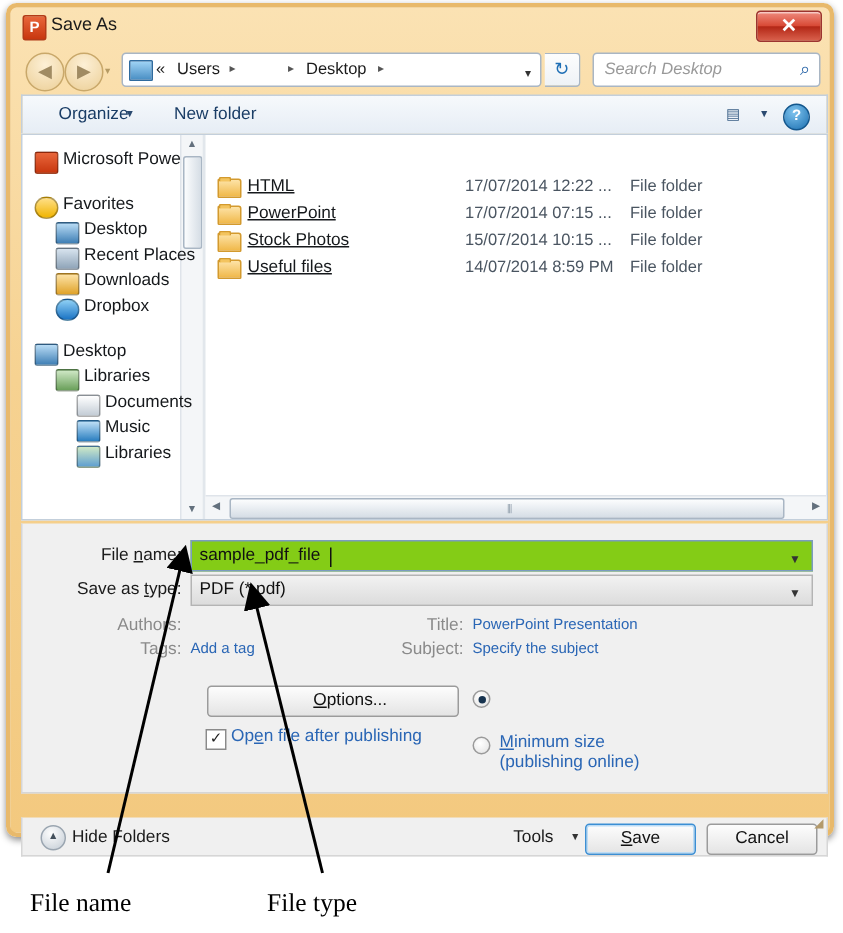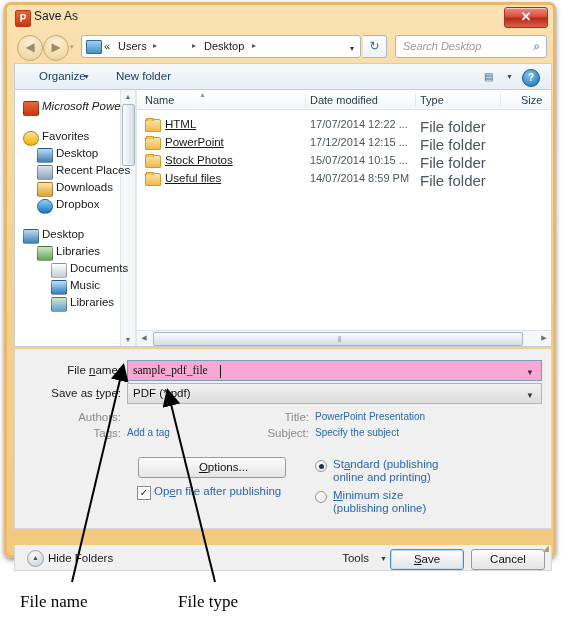--- a/index.html
+++ b/index.html
@@ -120,21 +120,21 @@
   .folder-ico{
     position:absolute;left:8px;top:3px;width:14px;height:11px;border-radius:1px 2px 1px 1px;
     background:linear-gradient(180deg,#fde3a7,#f0b849);border:1px solid #d39a2e;
   }
   .folder-ico:before{
     content:"";position:absolute;left:0;top:-2px;width:6px;height:2px;
     background:#f3c45f;border:1px solid #d39a2e;border-bottom:none;border-radius:1px 1px 0 0;
   }
   .cell-name{position:absolute;left:28px;top:2px;font-size:11.5px;color:#16191c;text-decoration:underline;}
   .cell-date{position:absolute;left:173px;top:2px;font-size:11px;color:#4a5561;}
-  .cell-type{position:absolute;left:283px;top:2px;font-size:15px;color:#4a5561;text-align:right;}
+  .cell-type{position:absolute;left:283px;top:2px;font-size:11px;color:#4a5561;text-align:right;}
   #hscroll{
     position:absolute;left:0;bottom:0;width:100%;height:15px;
     background:#f4f6f8;border-top:1px solid #dfe4ea;
   }
   #hscroll .lf,#hscroll .rt{
     position:absolute;top:0;width:14px;height:14px;font-size:7px;color:#63707d;
     text-align:center;line-height:14px;
   }
   #hscroll .lf{left:0;} #hscroll .rt{right:0;}
   #h-thumb{
@@ -146,34 +146,34 @@
   
   #form{
     position:absolute;left:7px;top:344px;width:538px;height:180px;
     background:#f0f0f0;border:1px solid #d6d6d6;border-top:none;box-sizing:border-box;
   }
   .flabel{position:absolute;font-size:11.5px;color:#1b1b1b;text-align:right;}
   .flabel-grey{position:absolute;font-size:11.5px;color:#8a8a8a;text-align:right;}
   .u{text-decoration:underline;}
   #fname-combo{
     position:absolute;left:112px;top:11px;width:415px;height:21px;
-    background:#f9a8d4;border:1px solid #7b9cc0;box-sizing:border-box;font-family:Liberation Serif, serif;
+    background:#84cc16;border:1px solid #7b9cc0;box-sizing:border-box;
   }
   #fname-value{position:absolute;left:5px;top:3px;font-size:11.5px;color:#111;}
   #fname-caret{position:absolute;top:4px;width:1px;height:13px;background:#111;}
   #ftype-combo{
     position:absolute;left:112px;top:34px;width:415px;height:21px;
     background:linear-gradient(180deg,#f2f2f2,#dcdcdc);
     border:1px solid #b4b4b4;box-sizing:border-box;
   }
   #ftype-value{position:absolute;left:5px;top:3px;font-size:11.5px;color:#111;}
   .combo-caret{position:absolute;right:7px;top:7px;font-size:8px;color:#333;}
   .meta-link{position:absolute;font-size:10px;color:#2a66b5;}
   #options-btn{
-    position:absolute;left:123px;top:108px;width:148px;height:21px;
+    position:absolute;left:123px;top:108px;width:168px;height:21px;
     background:linear-gradient(180deg,#fdfdfd,#e4e4e4);
     border:1px solid #9b9b9b;border-radius:3px;box-sizing:border-box;
     font-size:11.5px;color:#111;line-height:19px;text-align:center;padding-left:23px;
   }
   #openfile-chk{
     position:absolute;left:122px;top:137px;width:12px;height:12px;
     background:#fff;border:1px solid #8a8a8a;
     font-size:10px;color:#1b1b1b;line-height:11px;text-align:center;
   }
   #openfile-label{position:absolute;left:139px;top:136px;font-size:11.5px;color:#2a66b5;}
@@ -259,21 +259,21 @@
 
   <div id="explorer">
 
     <div id="sidebar">
       <div id="side-scroll">
         <div class="up">▲</div>
         <div id="side-thumb"></div>
         <div class="dn">▼</div>
       </div>
     <div class="side-ico" style="left: 8px; top: 11px; background: linear-gradient(rgb(232, 102, 59), rgb(200, 55, 15)); border: 1px solid rgba(0, 0, 0, 0.3); border-radius: 2px;"></div>
-        <div class="side-item" style="left: 27px; top: 10px; font-style: italic;">Microsoft Powe</div>
+        <div class="side-item" style="left: 27px; top: 10px;">Microsoft Powe</div>
         <div class="side-ico" style="left: 8px; top: 41px; background: linear-gradient(rgb(255, 224, 138), rgb(240, 180, 0)); border: 1px solid rgba(0, 0, 0, 0.3); border-radius: 50%;"></div>
         <div class="side-item" style="left: 27px; top: 40px;">Favorites</div>
         <div class="side-ico" style="left: 22px; top: 58px; background: linear-gradient(rgb(185, 220, 245), rgb(63, 127, 181)); border: 1px solid rgba(0, 0, 0, 0.3); border-radius: 2px;"></div>
         <div class="side-item" style="left: 41px; top: 57px;">Desktop</div>
         <div class="side-ico" style="left: 22px; top: 75px; background: linear-gradient(rgb(215, 227, 238), rgb(143, 164, 184)); border: 1px solid rgba(0, 0, 0, 0.3); border-radius: 2px;"></div>
         <div class="side-item" style="left: 41px; top: 74px;">Recent Places</div>
         <div class="side-ico" style="left: 22px; top: 92px; background: linear-gradient(rgb(253, 227, 167), rgb(224, 163, 42)); border: 1px solid rgba(0, 0, 0, 0.3); border-radius: 2px;"></div>
         <div class="side-item" style="left: 41px; top: 91px;">Downloads</div>
         <div class="side-ico" style="left: 22px; top: 109px; background: linear-gradient(rgb(143, 208, 245), rgb(26, 115, 196)); border: 1px solid rgba(0, 0, 0, 0.3); border-radius: 50%;"></div>
         <div class="side-item" style="left: 41px; top: 108px;">Dropbox</div>
@@ -285,41 +285,31 @@
         <div class="side-item" style="left: 55px; top: 172px;">Documents</div>
         <div class="side-ico" style="left: 36px; top: 190px; background: linear-gradient(rgb(191, 224, 247), rgb(42, 126, 192)); border: 1px solid rgba(0, 0, 0, 0.3); border-radius: 2px;"></div>
         <div class="side-item" style="left: 55px; top: 189px;">Music</div>
         <div class="side-ico" style="left: 36px; top: 207px; background: linear-gradient(rgb(207, 232, 198), rgb(95, 159, 208)); border: 1px solid rgba(0, 0, 0, 0.3); border-radius: 2px;"></div>
         <div class="side-item" style="left: 55px; top: 206px;">Libraries</div>
       </div>
 
     <div id="splitter"></div>
 
     <div id="filepane">
-      <div id="colheader">
-        <div class="colh" style="left:8px">Name</div>
-        <div id="sort-tri">▲</div>
-        <div class="colsep" style="left:168px"></div>
-        <div class="colh" style="left:173px">Date modified</div>
-        <div class="colsep" style="left:278px"></div>
-        <div class="colh" style="left:283px">Type</div>
-        <div class="colsep" style="left:363px"></div>
-        <div class="colh" style="left:384px">Size</div>
-      </div>
 
       <div class="row" style="top:26px">
         <div class="folder-ico"></div>
         <div class="cell-name">HTML</div>
         <div class="cell-date">17/07/2014 12:22 ...</div>
         <div class="cell-type">File folder</div>
       </div>
       <div class="row" style="top:44px">
         <div class="folder-ico"></div>
         <div class="cell-name">PowerPoint</div>
-        <div class="cell-date">17/12/2014 12:15 ...</div>
+        <div class="cell-date">17/07/2014 07:15 ...</div>
         <div class="cell-type">File folder</div>
       </div>
       <div class="row" style="top:62px">
         <div class="folder-ico"></div>
         <div class="cell-name">Stock Photos</div>
         <div class="cell-date">15/07/2014 10:15 ...</div>
         <div class="cell-type">File folder</div>
       </div>
       <div class="row" style="top:80px">
         <div class="folder-ico"></div>
@@ -360,21 +350,20 @@
     <div class="meta-link" style="left:300px;top:62px">PowerPoint Presentation</div>
     <div class="flabel-grey" style="left:228px;top:78px;width:66px">Subject:</div>
     <div class="meta-link" style="left:300px;top:78px">Specify the subject</div>
 
     <div id="options-btn"><span class="u">O</span>ptions...</div>
 
     <div id="openfile-chk">✓</div>
     <div id="openfile-label"><span>Op</span><span class="u">e</span><span>n file after publishing</span></div>
 
     <div class="radio on" style="left:300px;top:111px"></div>
-    <div class="radio-label" style="left:318px;top:109px"><span>St</span><span class="u">a</span><span>ndard (publishing</span><br><span>online and printing)</span></div>
 
     <div class="radio" style="left:300px;top:142px"></div>
     <div class="radio-label" style="left:318px;top:140px"><span class="u">M</span><span>inimum size</span><br><span>(publishing online)</span></div>
   </div>
 
   <div id="footer">
     <div id="hide-folders-ico">▲</div>
     <div id="hide-folders-label">Hide Folders</div>
     <div id="tools-btn">Tools</div>
     <div id="tools-caret">▼</div>

